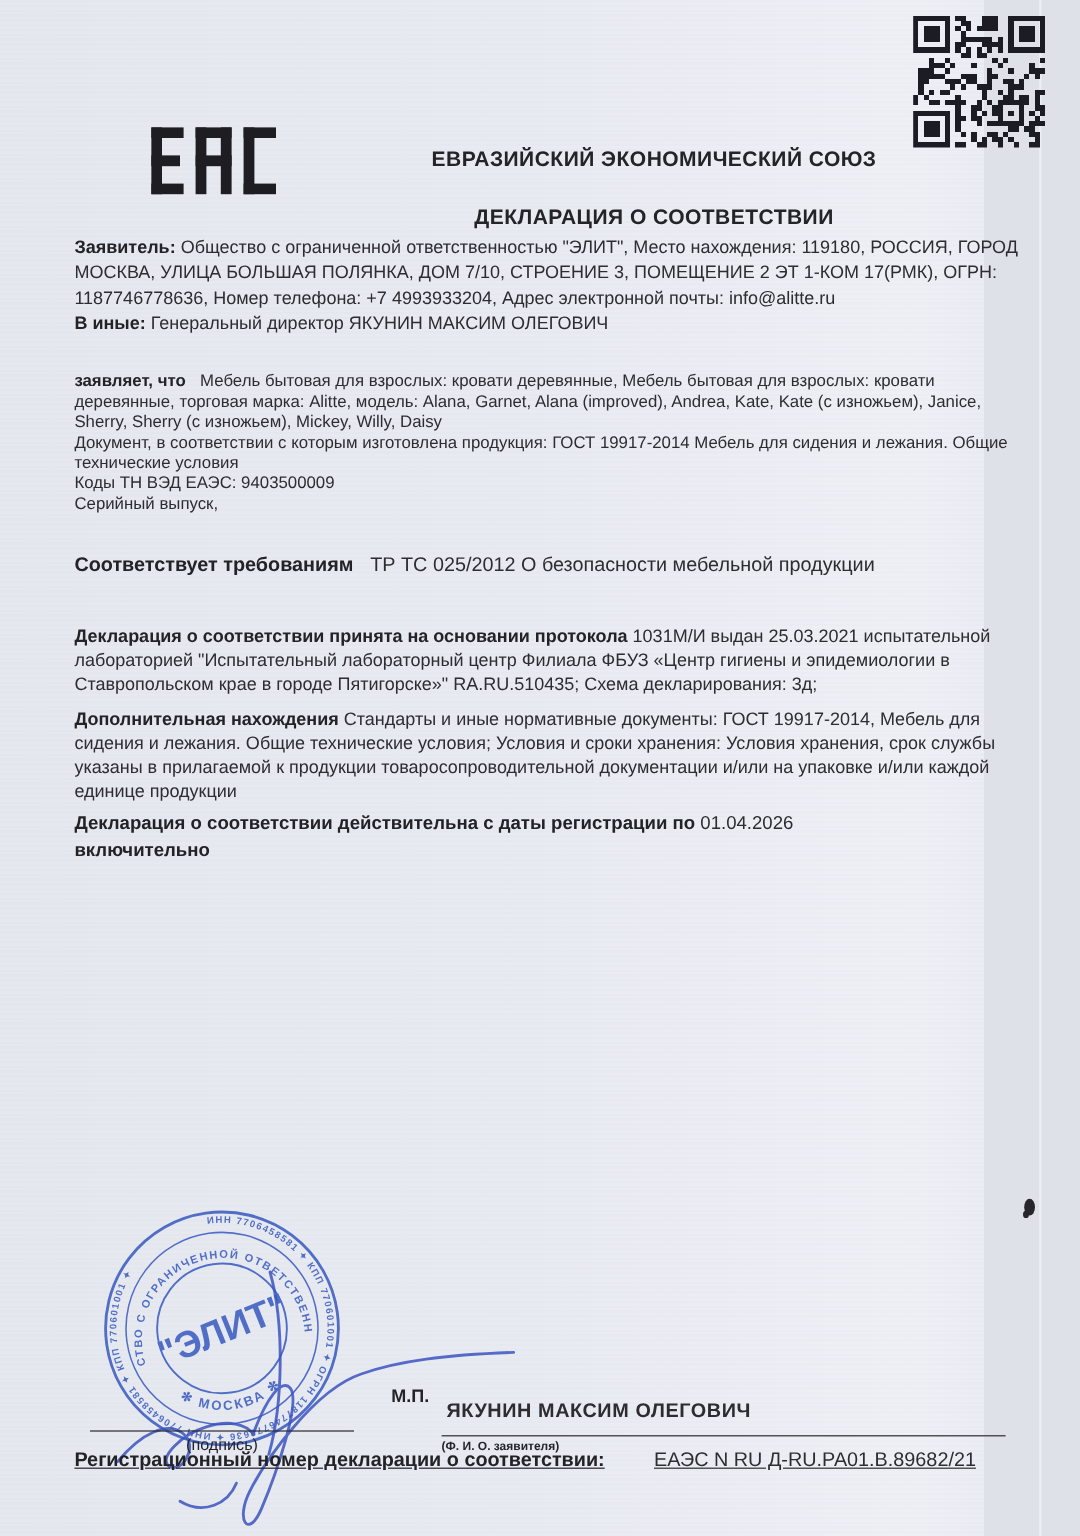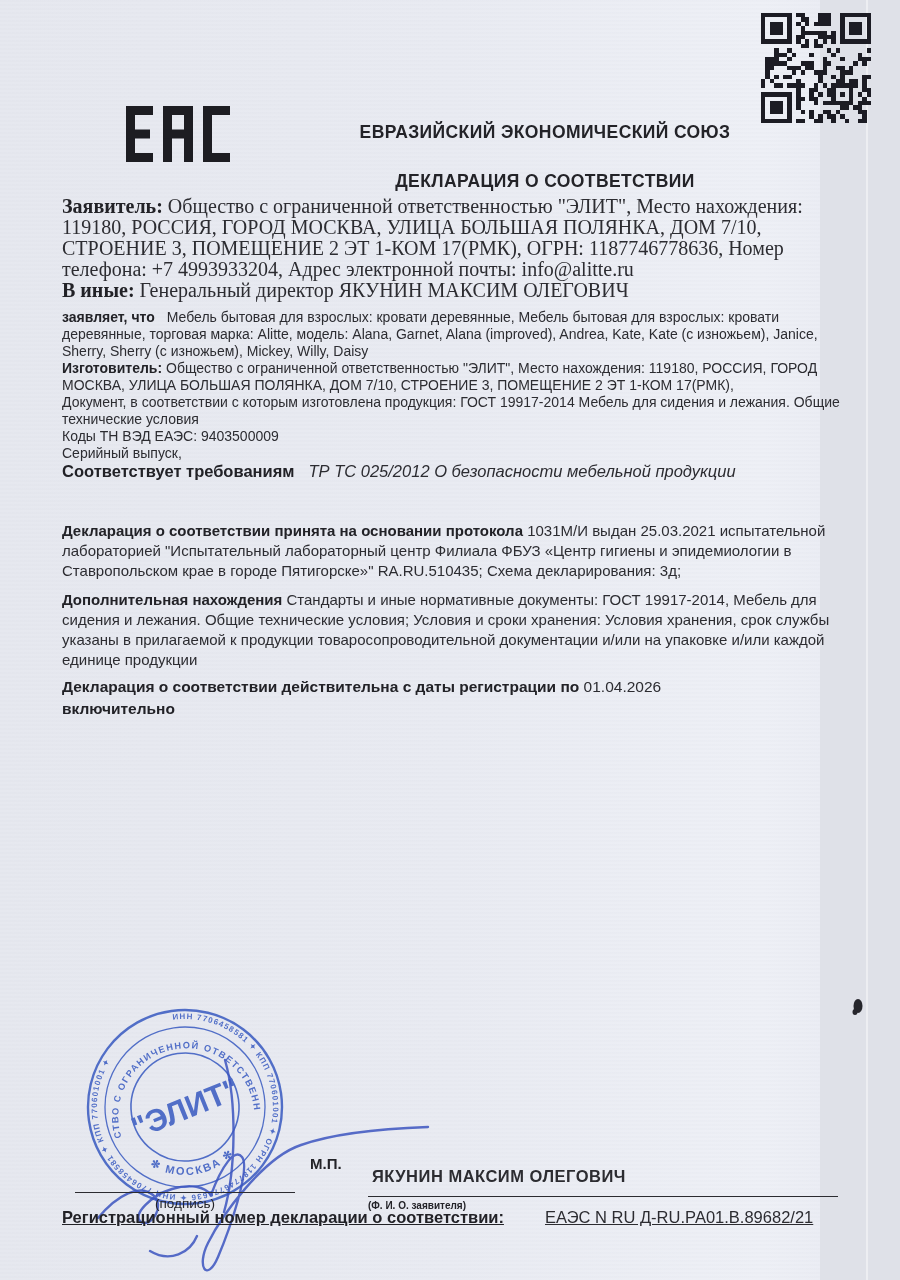--- a/index.html
+++ b/index.html
@@ -20,38 +20,38 @@
   .qr{position:absolute;left:761px;top:13px;width:110px;height:110px;}
   .qr svg{width:110px;height:110px;shape-rendering:crispEdges;}
   .eac{position:absolute;left:126px;top:106px;width:104px;height:56px;}
   .titles{position:absolute;left:240px;top:122px;width:610px;text-align:center;}
   .titles .t1{font-size:17.5px;font-weight:bold;letter-spacing:.4px;color:#232328;}
   .titles .t2{font-size:17.5px;font-weight:bold;letter-spacing:.4px;color:#232328;margin-top:28px;}
 
   
   .blk{position:absolute;left:62px;}
   b{color:#222227;}
-  .p1{top:196px;width:806px;font-size:20px;line-height:21px;font-family:Liberation Serif, serif;}
+  .p1{top:196px;width:806px;font-size:15px;line-height:21px;}
   .inperson{margin-top:0px;}
   .declares{top:309px;width:800px;font-size:14px;line-height:17px;}
   .declares b{margin-right:12px;}
   .manuf{top:360px;width:800px;font-size:14px;line-height:17px;}
   .complies{top:462px;width:806px;font-size:16.5px;}
-  .complies .val{margin-left:14px;font-style:italic;}
+  .complies .val{margin-left:14px;}
   .protocol{top:521px;width:806px;font-size:15px;line-height:20px;}
   .additional{top:590px;width:812px;font-size:15px;line-height:20px;}
   .validity{top:676px;width:806px;font-size:15.5px;line-height:21.5px;}
   .validity .after{display:block;}
 
   
   .stamp{position:absolute;left:75px;top:997px;width:220px;height:220px;opacity:.88;}
   .sig-overlay{position:absolute;left:0;top:0;width:900px;height:1280px;pointer-events:none;}
 
   
-  .mp{position:absolute;left:310px;top:1155px;font-size:15px;font-weight:bold;color:#232328;}
+  .mp{position:absolute;left:326px;top:1155px;font-size:15px;font-weight:bold;color:#232328;}
   .fio-name{position:absolute;left:372px;top:1167px;width:466px;font-size:16.5px;letter-spacing:.5px;font-weight:bold;}
   .fio-line{position:absolute;left:368px;top:1166px;width:470px;height:30px;border-bottom:1.8px solid #2c2c31;}
   .fio-cap{position:absolute;left:368px;top:1200px;width:470px;text-align:left;font-size:10px;font-weight:bold;color:#232328;}
   .sig-line{position:absolute;left:75px;top:1162px;width:220px;height:30px;border-bottom:1.8px solid #2c2c31;}
   .sig-cap{position:absolute;left:75px;top:1196px;width:220px;text-align:center;font-size:13.5px;font-weight:normal;color:#232328;}
 
   
   .reg-label{position:absolute;left:62px;font-size:16.5px;font-weight:bold;color:#222227;}
   .reg-value{position:absolute;left:545px;font-size:16.5px;}
   .row1{top:1208px;text-decoration:underline;}
@@ -389,21 +389,20 @@
     <div class="inperson">
       <b>В иные:</b><span> Генеральный директор ЯКУНИН МАКСИМ ОЛЕГОВИЧ</span>
     </div>
   </div>
 
   <div class="blk declares">
     <b>заявляет, что</b><span>Мебель бытовая для взрослых: кровати деревянные, Мебель бытовая для взрослых: кровати деревянные, торговая марка: Alitte, модель: Alana, Garnet, Alana (improved), Andrea, Kate, Kate (с изножьем), Janice, Sherry, Sherry (с изножьем), Mickey, Willy, Daisy</span>
   </div>
 
   <div class="blk manuf">
-    <div><b>Изготовитель:</b><span> Общество с ограниченной ответственностью "ЭЛИТ", Место нахождения: 119180, РОССИЯ, ГОРОД МОСКВА, УЛИЦА БОЛЬШАЯ ПОЛЯНКА, ДОМ 7/10, СТРОЕНИЕ 3, ПОМЕЩЕНИЕ 2 ЭТ 1-КОМ 17(РМК),</span></div>
     <div>Документ, в соответствии с которым изготовлена продукция: ГОСТ 19917-2014 Мебель для сидения и лежания. Общие технические условия</div>
     <div>Коды ТН ВЭД ЕАЭС: 9403500009</div>
     <div>Серийный выпуск,</div>
   </div>
 
   <div class="blk complies">
     <b>Соответствует требованиям</b><span class="val">ТР ТС 025/2012 О безопасности мебельной продукции</span>
   </div>
 
   <div class="blk protocol">

